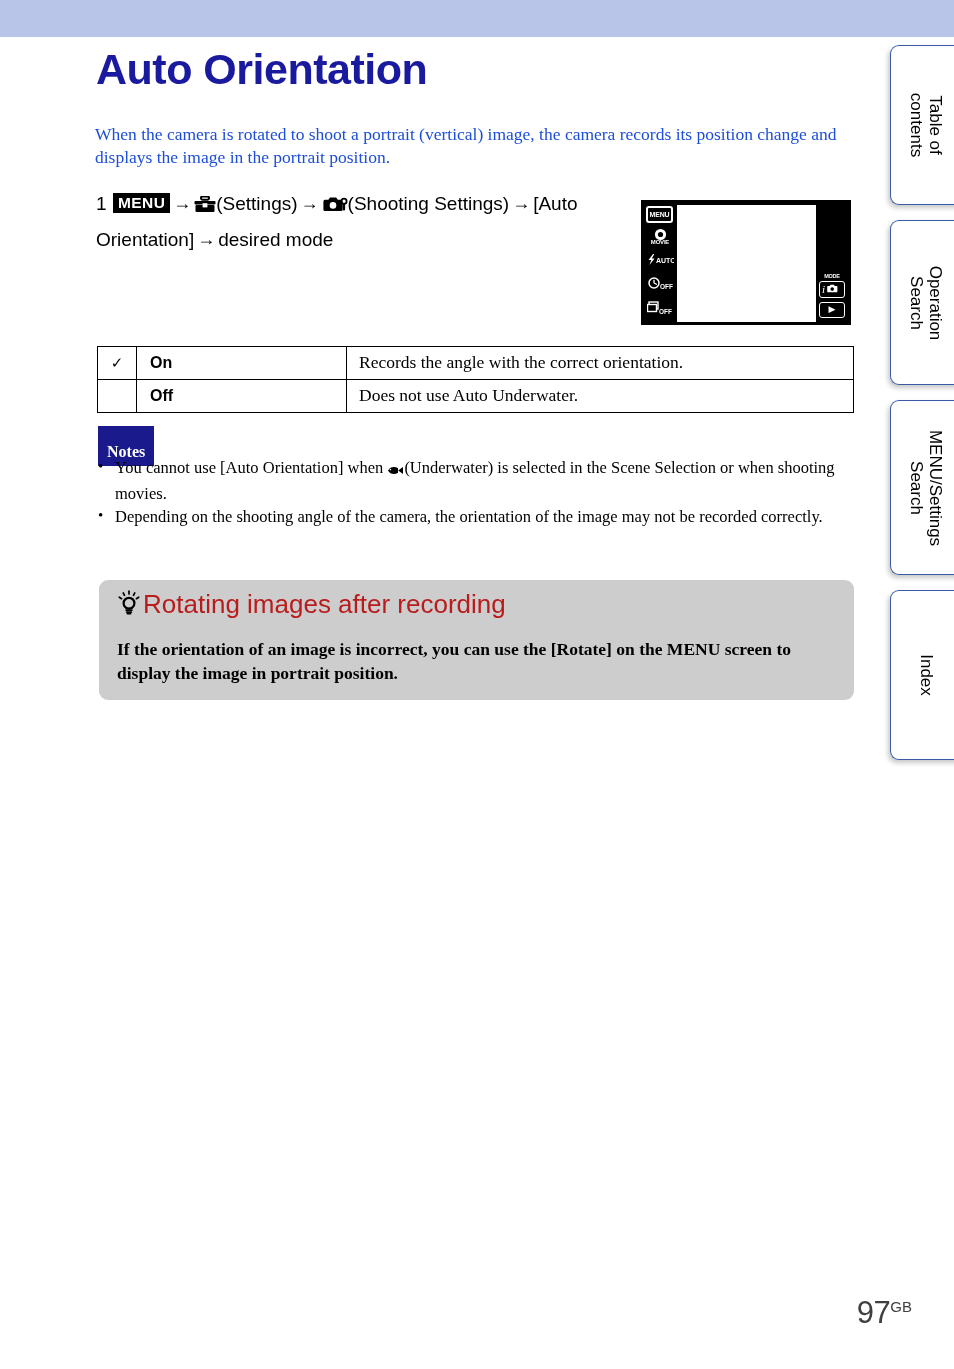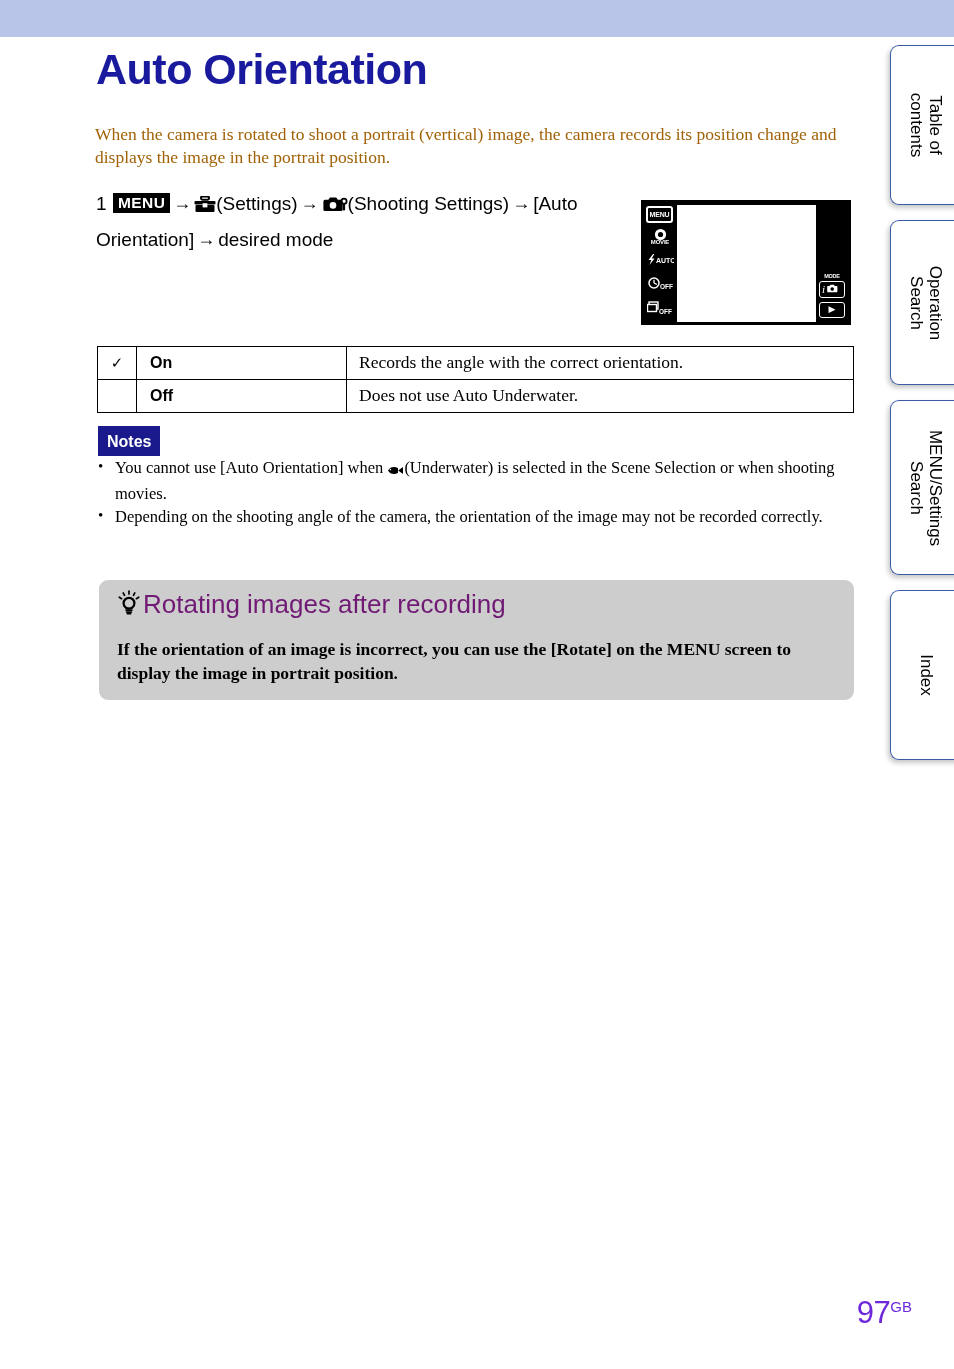--- a/index.html
+++ b/index.html
@@ -48,21 +48,21 @@
   }
 
   
   .intro {
     position: absolute;
     left: 95px;
     top: 86px;
     width: 748px;
     font-size: 17.5px;
     line-height: 1.33;
-    color: #a16207;
+    color: #1d4ed8;
   }
 
   
   .step {
     position: absolute;
     left: 96px;
     top: 151px;
     width: 520px;
     font-family: "Liberation Sans", sans-serif;
     font-size: 19px;
@@ -241,24 +241,24 @@
     padding-left: 12px !important;
   }
 
   
   .notes-badge {
     position: absolute;
     left: 98px;
     top: 389px;
     background: #1a1a8c;
     color: #fff;
-    font-family: Liberation Sans, sans-serif;
+    font-family: Liberation Serif, serif;
     font-weight: bold;
     font-size: 16px;
-    padding: 6px 9px 3px 9px;
+    padding: 16px 9px 3px 9px;
     line-height: 1.3;
   }
   .notes-list {
     position: absolute;
     left: 96px;
     top: 420px;
     width: 755px;
     margin: 0;
     padding: 0;
     list-style: none;
@@ -288,21 +288,21 @@
     background: #cdcdcd;
     border-radius: 9px;
     box-sizing: border-box;
   }
   .tip-title {
     position: absolute;
     left: 16px;
     top: 9px;
     font-family: "Liberation Sans", sans-serif;
     font-size: 26px;
-    color: #701a75;
+    color: #b91c1c;
     white-space: nowrap;
   }
   .tip-body {
     position: absolute;
     left: 18px;
     top: 58px;
     width: 720px;
     font-family: "Liberation Serif", serif;
     font-size: 17.5px;
     line-height: 1.37;
@@ -347,21 +347,21 @@
   .tab-t3 { top: 355px; height: 175px; }
   .tab-t4 { top: 545px; height: 170px; }
 
   
   .page-no {
     position: absolute;
     right: 42px;
     bottom: 38px;
     font-family: "Liberation Sans", sans-serif;
     font-size: 31px;
-    color: #6d28d9;
+    color: #404040;
     letter-spacing: -0.5px;
     margin-top: 36px;
   }
   .page-no sup {
     font-size: 15px;
     vertical-align: 11px;
     letter-spacing: 0;
   }
 </style>
 </head>

